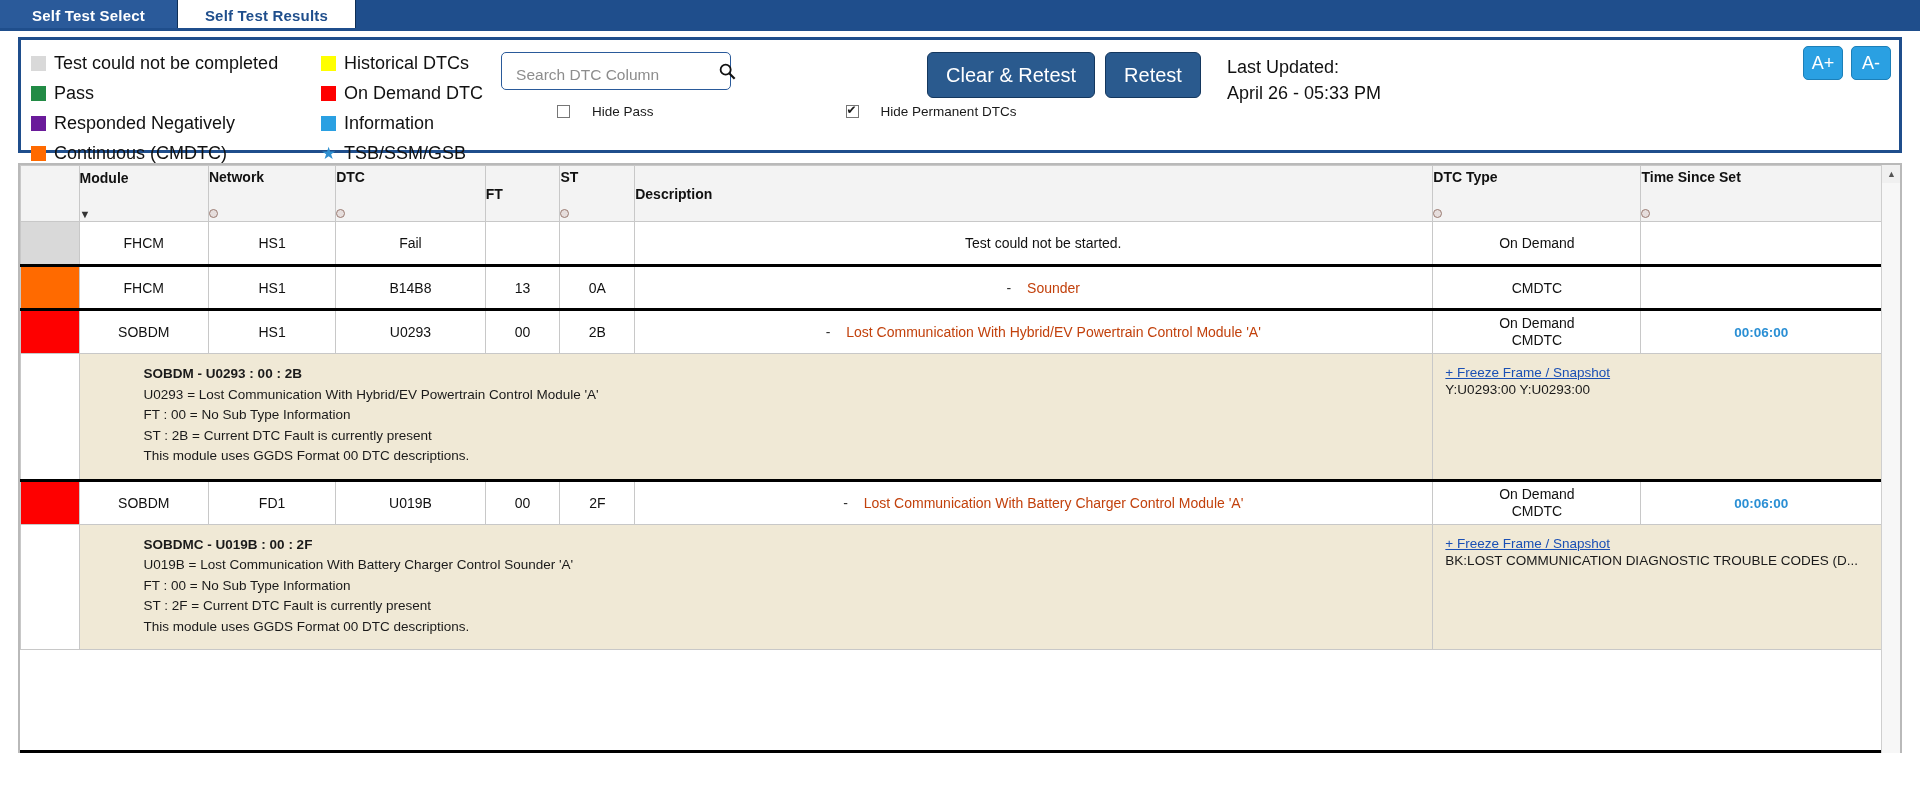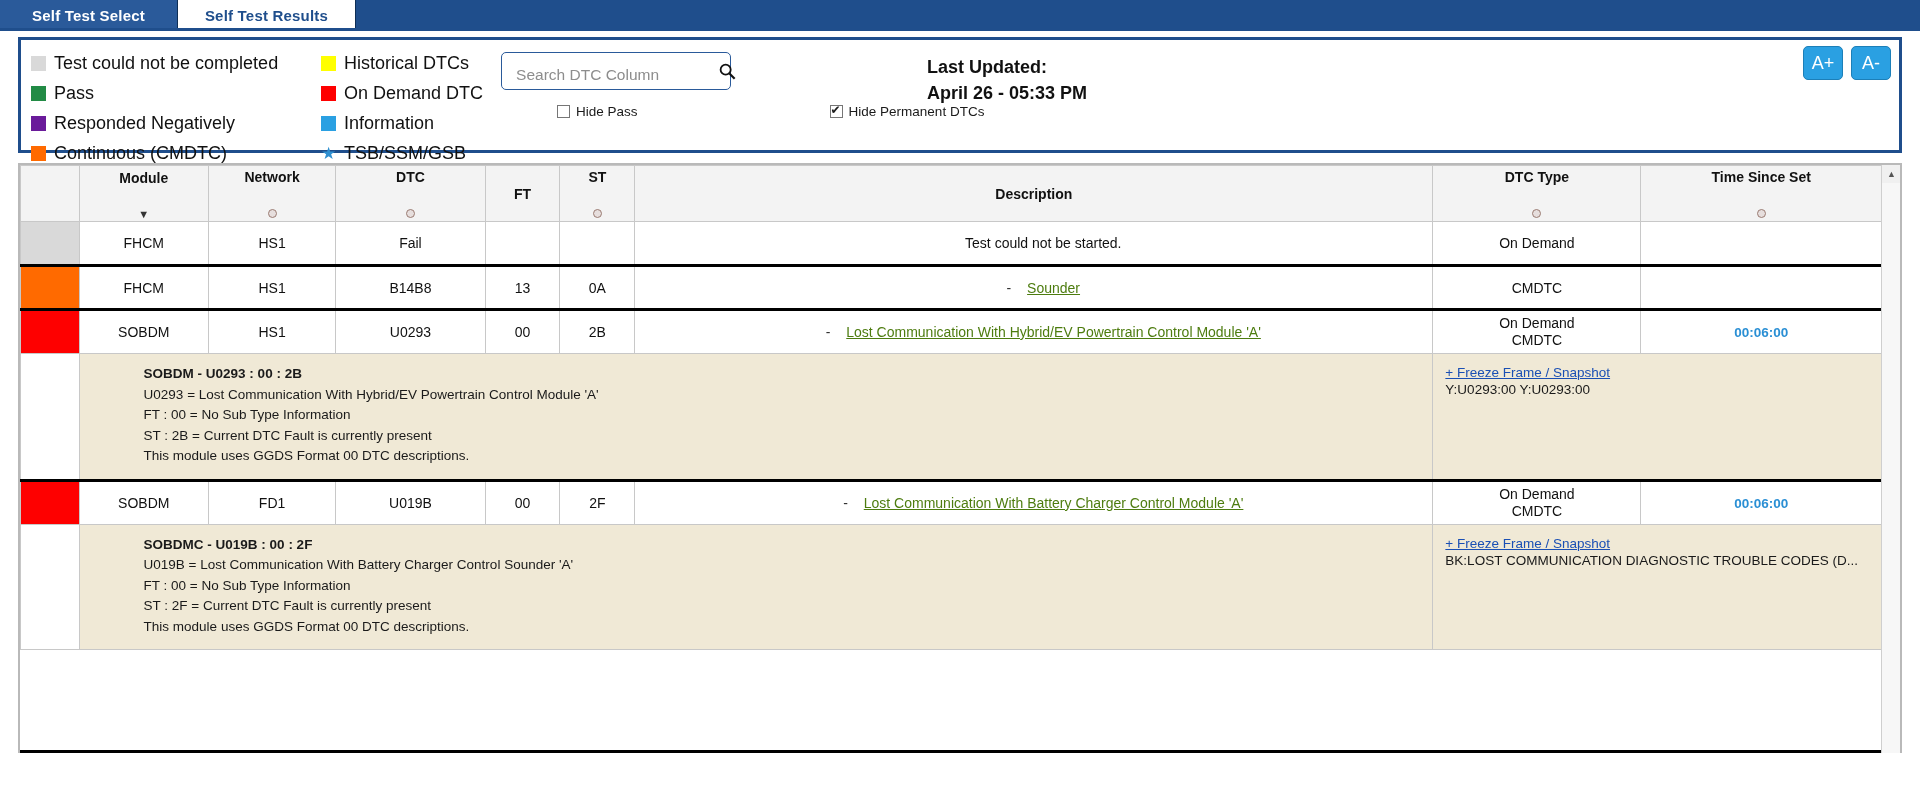--- a/index.html
+++ b/index.html
@@ -78,21 +78,21 @@
     border: 0; outline: 0; flex: 1 1 auto;
     font-size: 15.5px; color: #333;
     font-family: "Liberation Sans", sans-serif;
     background: transparent;
     margin-top: 8px;
   }
   .searchbox input::placeholder { color: #8d8d8d; }
   .mag { width: 18px; height: 18px; flex: none; }
 
   .checkrow { display: flex; align-items: center; margin-top: 14px; }
-  .chk-wrap { display: flex; align-items: center; gap: 6px; }
+  .chk-wrap { display: flex; align-items: center; gap: 22px; }
   .chk {
     width: 13px; height: 13px; border: 1px solid #767676;
     background: #fff; display: inline-block; position: relative; flex:none;
   }
   .chk.checked::after {
     content: "\2714";
     position: absolute; left: 0px; top: -3px;
     font-size: 12px; color: #1a1a1a; line-height: 14px;
   }
   .chk-label { font-size: 13.5px; color: #1a1a1a; white-space: nowrap; }
@@ -110,21 +110,21 @@
     padding: 0 18px;
     height: 46px;
     display: flex; align-items: center; justify-content: center;
     cursor: pointer;
     font-family: "Liberation Sans", sans-serif;
     white-space: nowrap;
   }
 
   
   .lastupd { margin-left: 26px; margin-top: 8px; }
-  .lastupd div { font-size: 18px; font-weight: bold; color: #111; line-height: 26px; white-space: nowrap;}
+  .lastupd div { font-size: 18px; font-weight: normal; color: #111; line-height: 26px; white-space: nowrap;}
 
   
   .fontbtns { position: absolute; right: 8px; top: 6px; display: flex; gap: 8px; }
   .fbtn {
     width: 40px; height: 34px;
     background: #2aa0e2;
     border: 1px solid #1c7fb8;
     border-radius: 5px;
     color: #fff; font-size: 18px;
     display: flex; align-items: center; justify-content: center;
@@ -149,21 +149,21 @@
     text-align: center;
     vertical-align: middle;
   }
   thead th {
     background: #f3f3f3;
     height: 56px;
     font-weight: bold;
     font-size: 15px;
     padding: 0;
   }
-  .th-inner { display:flex; flex-direction:column; align-items:center; justify-content:center; gap:24px; height:100%; }
+  .th-inner { display:flex; flex-direction:column; align-items:flex-start; justify-content:center; gap:24px; height:100%; }
   .sort-caret { font-size: 11px; color: #333; line-height: 8px; }
   .sort-dot {
     width: 9px; height: 9px; border-radius: 50%;
     border: 1px solid #9a7b72; background: #e6dedd;
     display:inline-block;
   }
 
   col.c-color { width: 58px; }
   col.c-module { width: 128px; }
   col.c-network { width: 126px; }
@@ -176,21 +176,21 @@
 
   tbody td { height: 36px; background: #fff; }
   td.color-cell { padding: 0; }
   .swatch-cell { width: 100%; height: 100%; min-height: 34px; }
 
   tr.row-sep > td { border-top: 3px solid #000; }
   tr.data-row > td { height: 44px; }
 
   .desc-cell { text-align: left; padding-left: 20px; }
   .desc-dash { color: #333; margin-right: 12px; }
-  .desc-link { color: #4d7c0f; text-decoration: underline; cursor: pointer; font-size: 14px; }
+  .desc-link { color: #c2410c; cursor: pointer; font-size: 14px; }
   .time-link { color: #2a8fd4; font-weight: bold; font-size: 13.5px; }
   .type-two { line-height: 17px; }
 
   
   tr.detail-row > td {
     background: #f0e9d6;
     text-align: left;
     vertical-align: top;
     padding: 10px 12px 12px 12px;
     height: auto;
@@ -285,20 +285,28 @@
           <span class="chk"></span>
           <span class="chk-label">Hide Pass</span>
         </div>
         <div class="chk-wrap chk-hideperm">
           <span class="chk checked"></span>
           <span class="chk-label">Hide Permanent DTCs</span>
         </div>
       </div>
     </div>
 
+    <div class="actions">
+      <div class="btn">
+        <span>Clear &amp; Retest</span>
+      </div>
+      <div class="btn">
+        <span>Retest</span>
+      </div>
+    </div>
 
     <div class="lastupd">
       <div>Last Updated:</div>
       <div>April 26 - 05:33 PM</div>
     </div>
 
     <div class="fontbtns">
       <div class="fbtn">
         <span>A+</span>
       </div>

